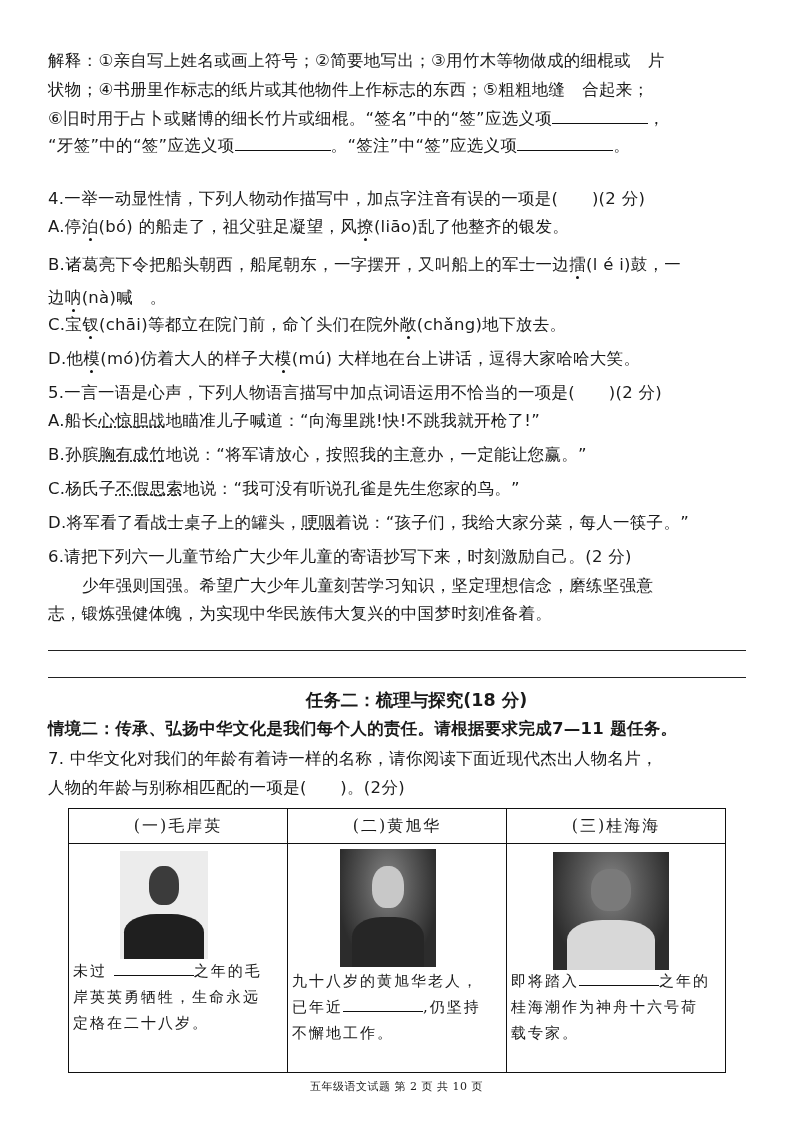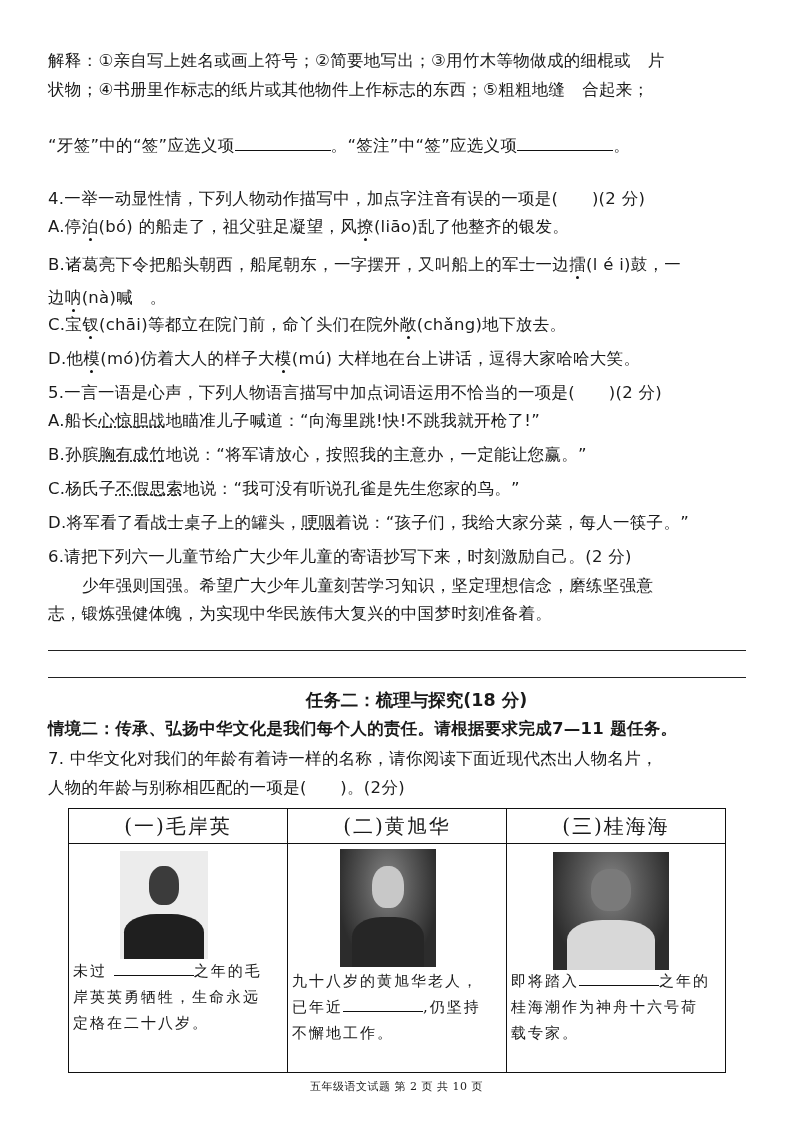--- a/index.html
+++ b/index.html
@@ -32,21 +32,21 @@
   .bold { font-weight: bold; }
   table.cards {
     position: absolute; left: 68px; top: 808px; width: 658px;
     border-collapse: collapse; table-layout: fixed;
     font-family: "DejaVu Serif", "Liberation Serif", serif;
   }
   table.cards td, table.cards th {
     border: 1.5px solid #111; vertical-align: top; padding: 0;
   }
   table.cards th {
-    height: 34px; font-weight: normal; font-size: 20px; text-align: center;
+    height: 34px; font-weight: normal; font-size: 16px; text-align: center;
     vertical-align: middle; letter-spacing: 2px;
   }
   table.cards td { height: 228px; position: relative; }
   .photo {
     position: absolute; background: #4a4a4a;
     background-image: radial-gradient(ellipse at 50% 30%, #888 0%, #5a5a5a 35%, #2c2c2c 75%);
     filter: grayscale(1);
   }
   .photo .head {
     position: absolute; left: 50%; top: 14%; width: 34%; height: 36%;
@@ -70,20 +70,23 @@
     font-size: 11px; font-family: "DejaVu Serif", "Liberation Serif", serif; letter-spacing: 0.5px;
   }
 </style>
 </head>
 <body>
 
 <div class="page">
 
   <div class="line" style="top:50px">解释：①亲自写上姓名或画上符号；②简要地写出；③用竹木等物做成的细棍或　片</div>
   <div class="line" style="top:79px">状物；④书册里作标志的纸片或其他物件上作标志的东西；⑤粗粗地缝　合起来；</div>
+  <div class="line" style="top:107px">
+    <span>⑥旧时用于占卜或赌博的细长竹片或细棍。“签名”中的“签”应选义项</span><span class="blank" style="width:96px"></span><span>，</span>
+  </div>
   <div class="line" style="top:134px">
     <span>“牙签”中的“签”应选义项</span><span class="blank" style="width:96px"></span><span>。“签注”中“签”应选义项</span><span class="blank" style="width:96px"></span><span>。</span>
   </div>
 
   <div class="line" style="top:188px">4.一举一动显性情，下列人物动作描写中，加点字注音有误的一项是(　　)(2 分)</div>
   <div class="line" style="top:216px">
     <span>A.停</span><span class="dot">泊</span><span>(bó) 的船走了，祖父驻足凝望，风</span><span class="dot">撩</span><span>(liāo)乱了他整齐的银发。</span>
   </div>
   <div class="line" style="top:254px">
     <span>B.诸葛亮下令把船头朝西，船尾朝东，一字摆开，又叫船上的军士一边</span><span class="dot">擂</span><span>(l é i)鼓，一</span>

